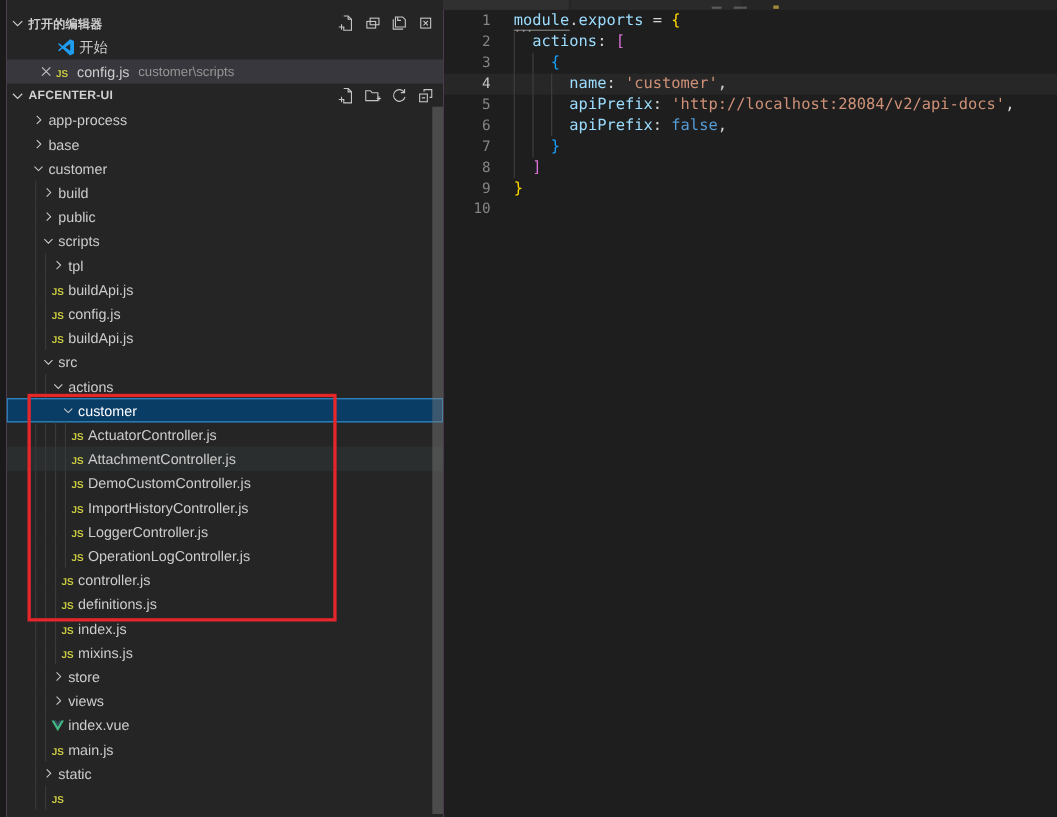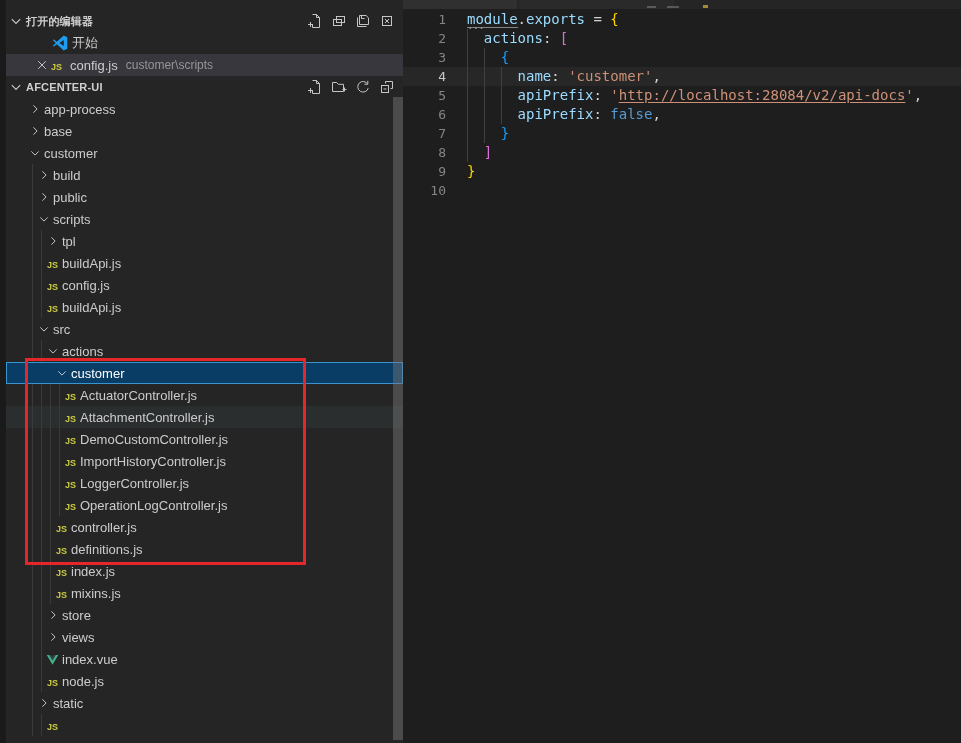--- a/index.html
+++ b/index.html
@@ -60,21 +60,21 @@
   .codelines { position:absolute; left:0; top:10px; right:0; }
   .cline { display:flex; height:19px; line-height:19px;
     font-family:"DejaVu Sans Mono","Liberation Mono",monospace; font-size:14px; }
   .lnum { width:64px; padding-right:21px; text-align:right; color:#858585; flex:0 0 auto;
     font-size:13px; }
   .cline.active .lnum { color:#c6c6c6; }
   .ccode { white-space:pre; }
   .tk-pln { color:#d4d4d4; } .tk-var { color:#9cdcfe; } .tk-str { color:#ce9178; }
   .tk-kw  { color:#569cd6; } .tk-b1 { color:#ffd700; } .tk-b2 { color:#da70d6; }
   .tk-b3  { color:#179fff; }
-  .u-link { text-decoration:underline; text-underline-offset:2px; }
+  .u-link { text-underline-offset:2px; }
   .u-hint { position:relative; border-bottom:1px solid #848484; }
   .u-hint::after { content:"\00b7\00b7\00b7"; position:absolute; left:0; top:8px;
     font-size:11px; color:#9a9a9a; letter-spacing:-1px; }
   
   .redbox { position:absolute; left:25px; top:358px; width:281px; height:207px;
     border:3px solid #e5262b; z-index:60; pointer-events:none; }
 </style>
 </head>
 <body>
 
@@ -392,21 +392,21 @@
               <path fill="#35495e" d="M4 2.5h2.4L8 5.3l1.6-2.8H12L8 9.3z"></path>
             </svg>
           </span>
           <span>index.vue</span>
         </div>
         <div class="row">
           <span class="guide" style="left: 26px;"></span>
           <span class="guide" style="left: 35px;"></span>
           <span style="flex: 0 0 auto; width: 40px;"></span>
           <span class="jsicon">JS</span>
-          <span>node.js</span>
+          <span>main.js</span>
         </div>
         <div class="row">
           <span class="guide" style="left: 26px;"></span>
           <span style="flex: 0 0 auto; width: 31px;"></span>
           <span class="twisty"><svg viewBox="0 0 16 16">
               <path d="M6.2 3.8 10.4 8l-4.2 4.2" fill="none" stroke="currentColor" stroke-width="1.1"></path>
             </svg></span>
           <span>static</span>
         </div>
         <div class="row">

